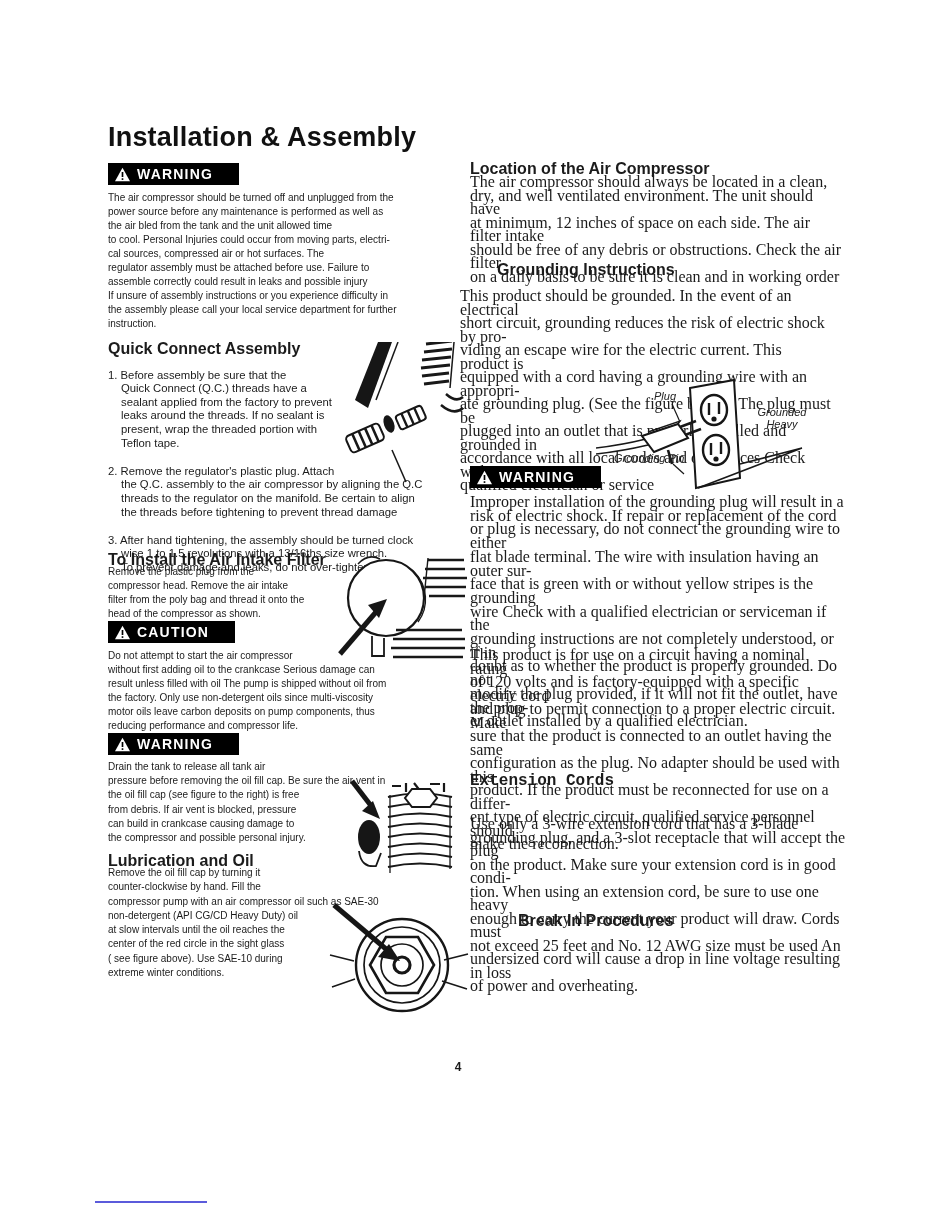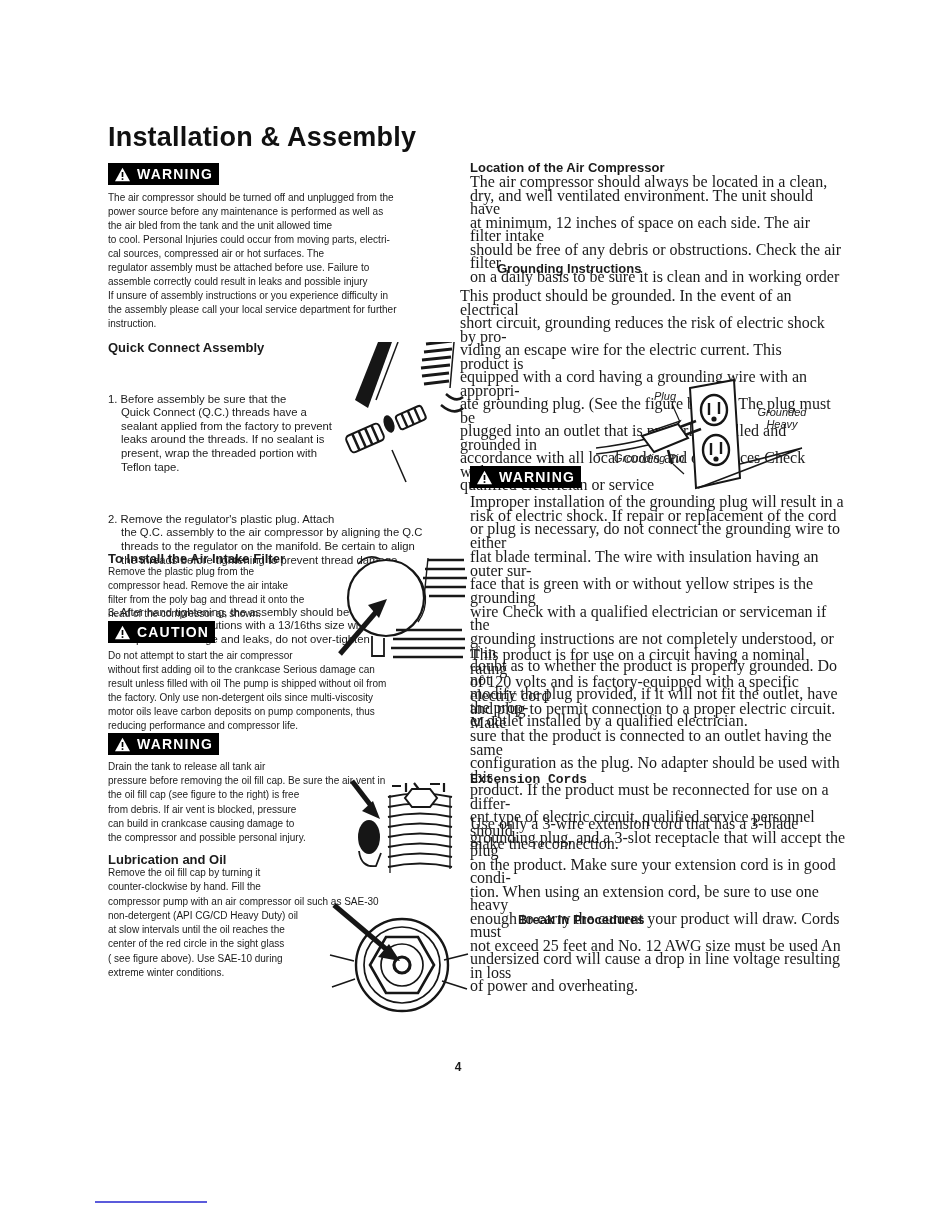--- a/index.html
+++ b/index.html
@@ -2,25 +2,25 @@
 <html><head>
 <meta charset="utf-8">
 <style>
   html,body{margin:0;padding:0;background:#ffffff;}
   #page{position:relative;width:849px;height:1210px;background:#fff;overflow:hidden;
         font-family:"Liberation Sans",sans-serif;color:#1b1b1b;}
   .blk{position:absolute;white-space:pre-line;}
   .title{font-size:27px;font-weight:700;letter-spacing:.2px;color:#111;}
   .p{font-size:10px;line-height:14px;}
   .rp{font-size:16px;line-height:13.5px;font-family:Liberation Serif, serif;}
-  .h{font-size:13px;font-weight:700;}
+  .h{font-size:16px;font-weight:700;}
   .alert{position:absolute;display:inline-flex;align-items:center;gap:6px;background:#000;color:#fff;
-         font-weight:700;font-size:14px;letter-spacing:1.2px;padding:3px 6px 3px 6px;}
+         font-weight:700;font-size:14px;letter-spacing:1.2px;padding:3px 26px 3px 6px;}
   .alert svg{display:block;}
-  .li{padding-left:13px;text-indent:-13px;margin-bottom:1px;margin-top:24px;}
+  .li{padding-left:13px;text-indent:-13px;margin-bottom:1px;}
   .fig{position:absolute;}
   .figlabel{position:absolute;font-style:italic;font-size:11px;white-space:pre-line;color:#222;}
   svg .ln{stroke:#181818;fill:none;}
   
   #b-title   {left:108px;top:122px;}
   #b-warn1   {left:108px;top:163px;}
   #b-para1   {left:108px;top:191px;width:362px;}
   #b-qch     {left:108px;top:340px;}
   #b-qclist  {left:108px;top:355px;width:362px;font-size:11.3px;line-height:13.6px;}
   #b-fih     {left:108px;top:551px;}

